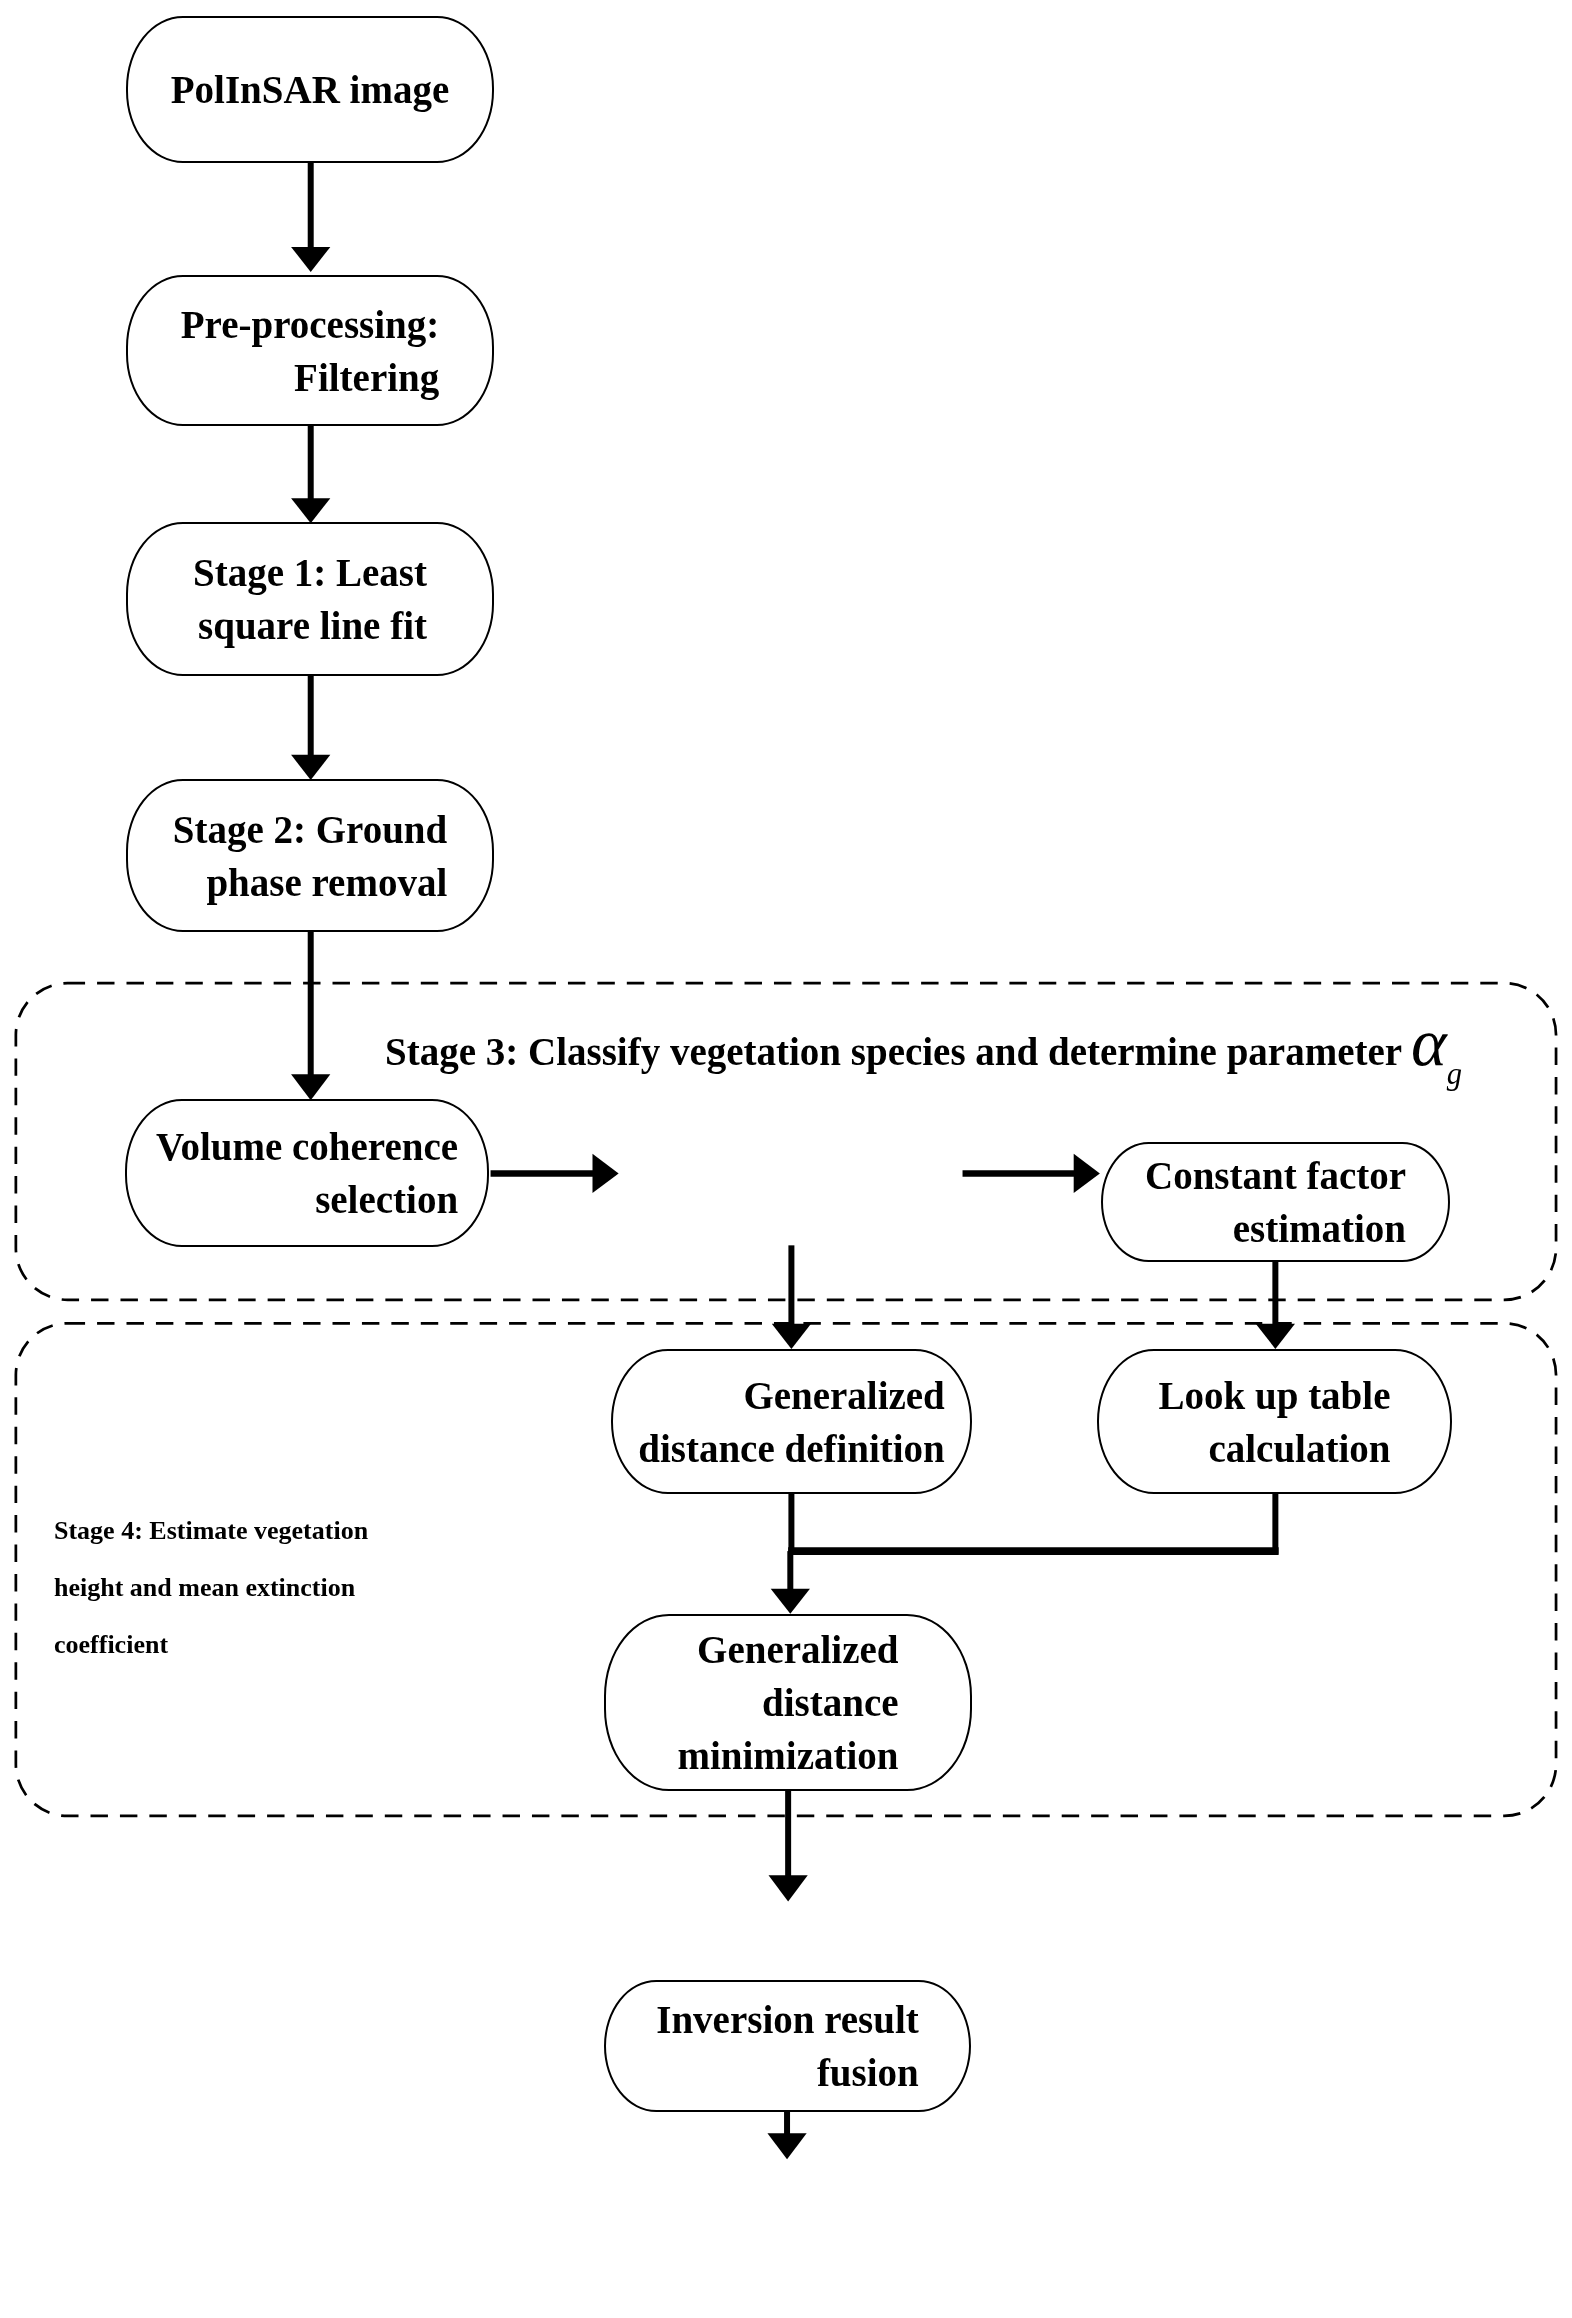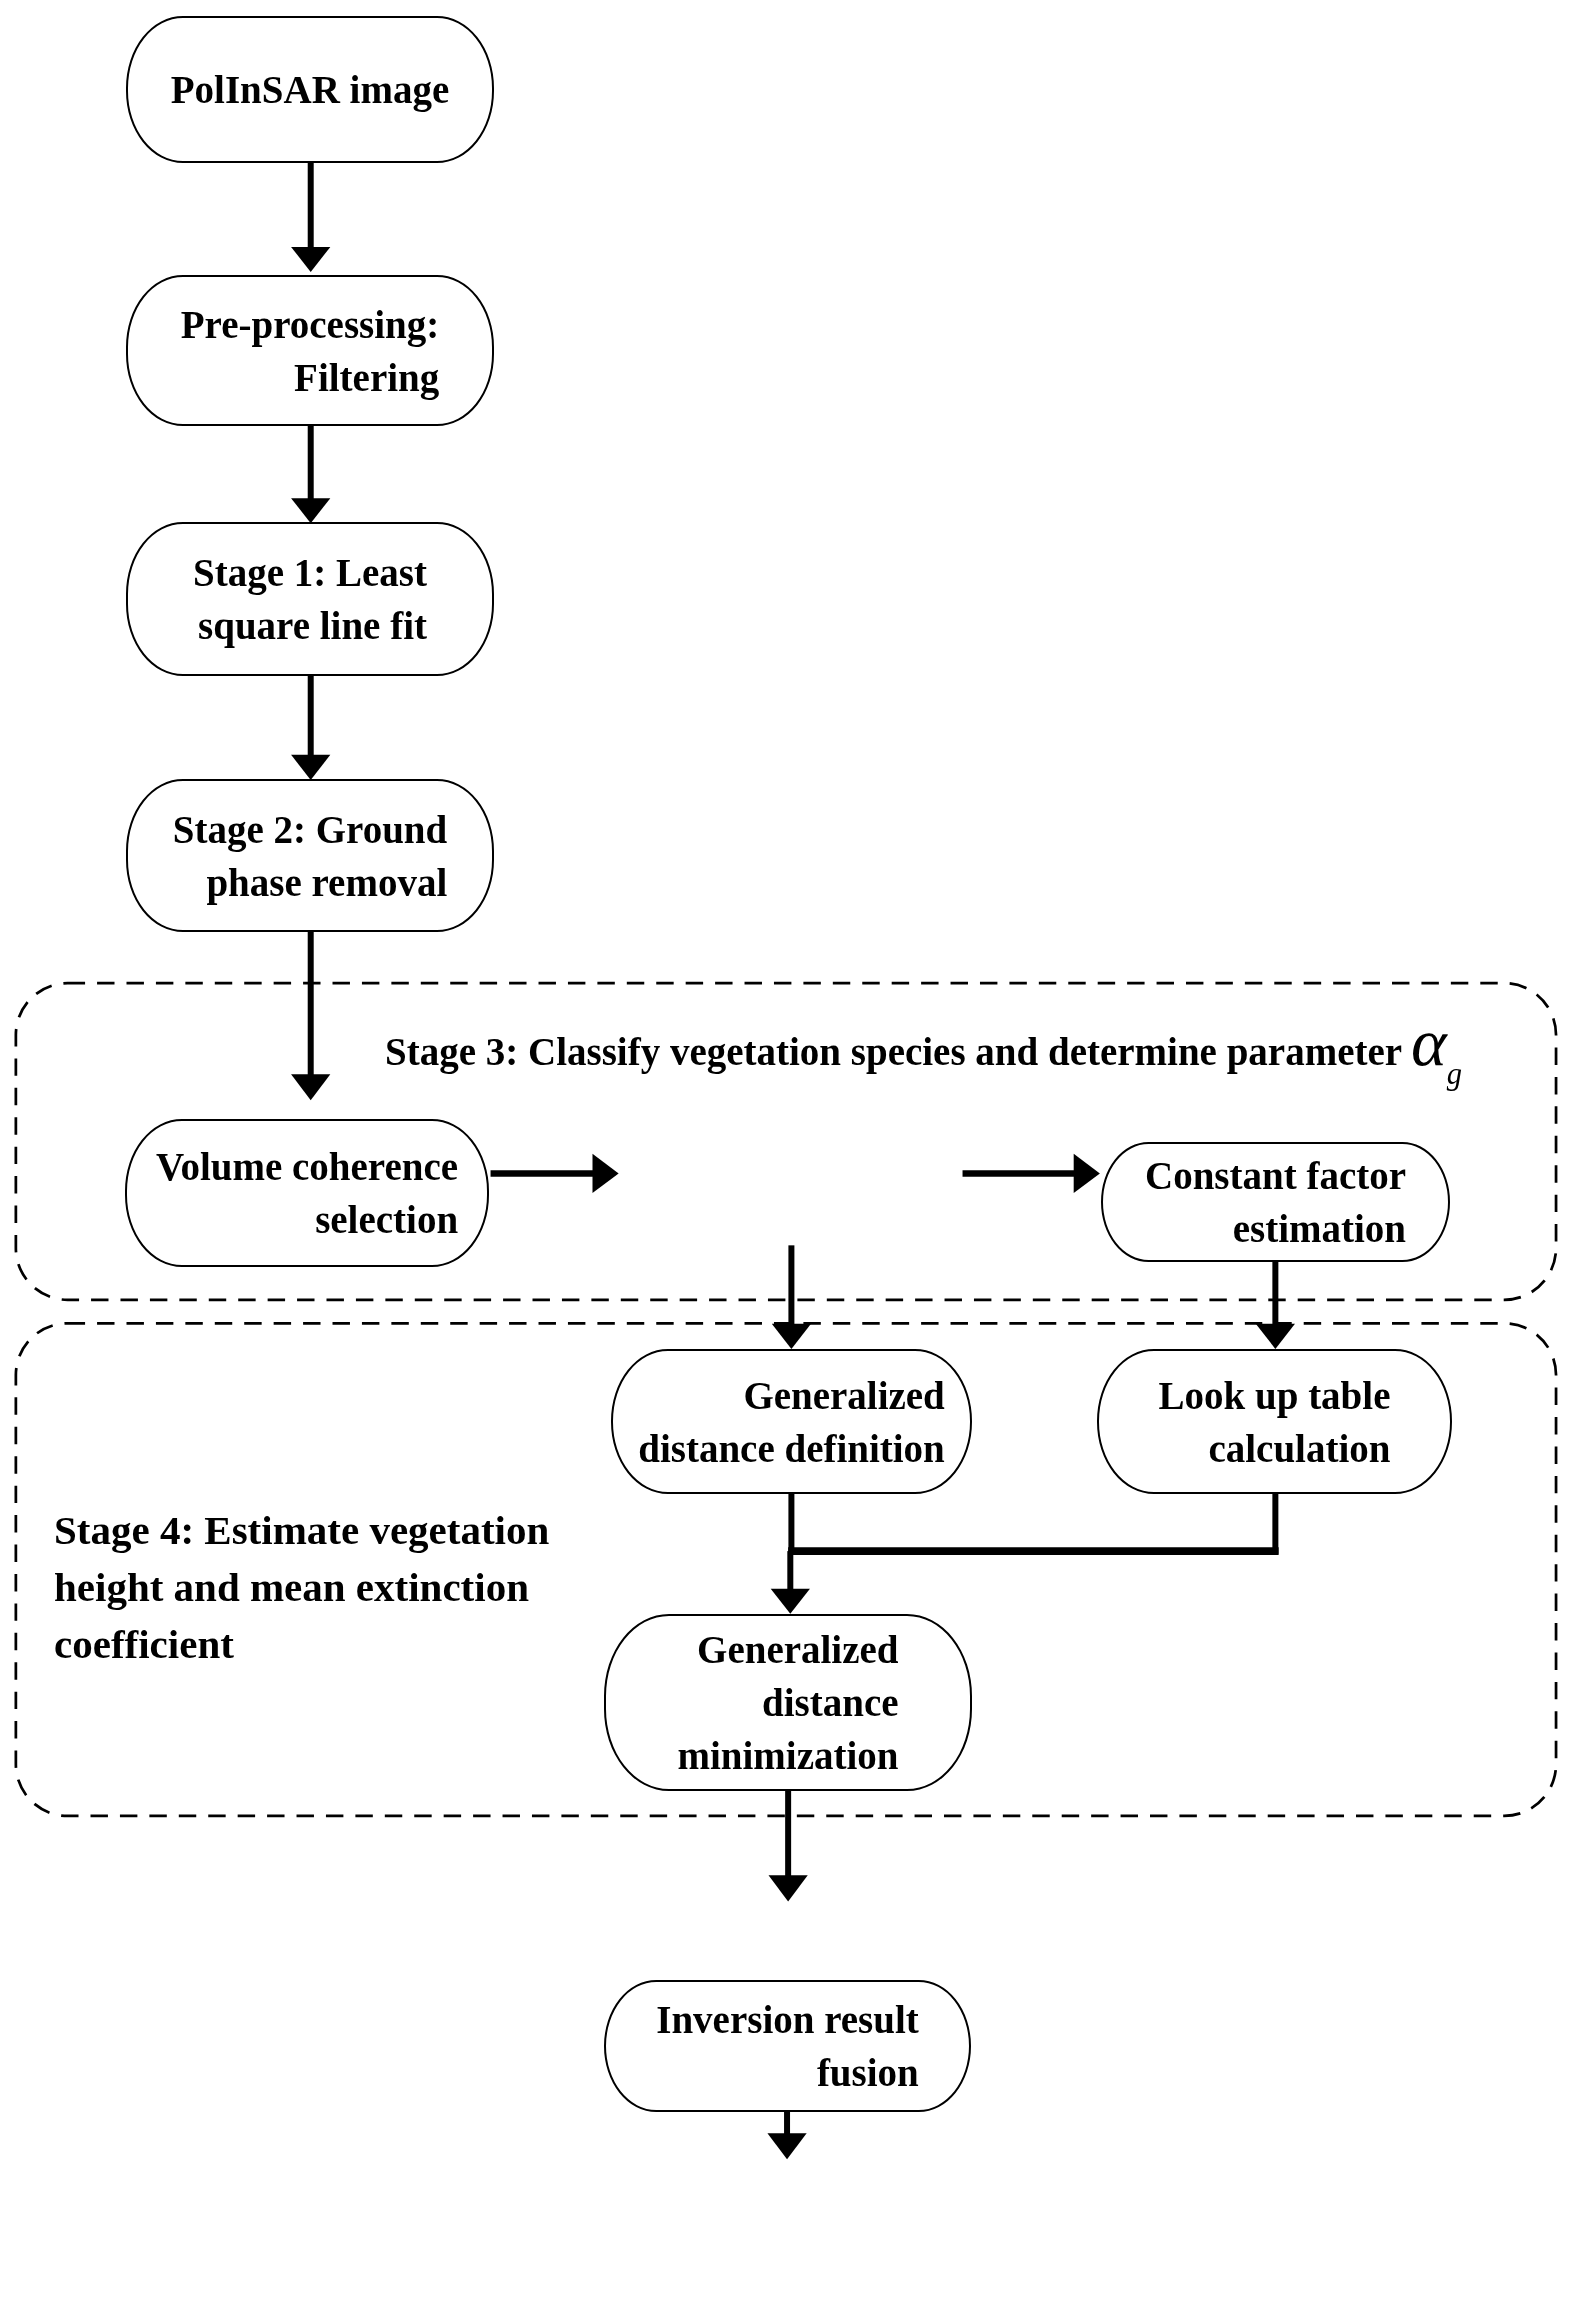--- a/index.html
+++ b/index.html
@@ -34,21 +34,21 @@
     font-size: 39px;
     line-height: 53px;
     white-space: pre-line;
     text-align: right;
   }
   
   #n-polinsar    { left: 126px;  top: 16.3px;   width: 368px; height: 147px; }
   #n-preprocess  { left: 126px;  top: 275px;  width: 368px; height: 151px; }
   #n-stage1      { left: 126px;  top: 522px;  width: 368px; height: 154px; }
   #n-stage2      { left: 126px;  top: 779px; width: 368px; height: 153px; }
-  #n-volume      { left: 125px;  top: 1099px; width: 364px; height: 148px; margin-top: 20px; }
+  #n-volume      { left: 125px;  top: 1099px; width: 364px; height: 148px; }
   #n-vegspecies  { left: 618px; top: 1099px; width: 345px; height: 147px; }
   #n-constfactor { left: 1101px; top: 1142px; width: 349px; height: 120px; }
   #n-gendistdef  { left: 611px; top: 1349px; width: 361px; height: 145px; }
   #n-lookup      { left: 1097px; top: 1349px; width: 355px; height: 145px; }
   #n-gendistmin  { left: 604px; top: 1614px; width: 368px; height: 177px; border-radius: 65px / 82px; }
   #n-inversion   { left: 604px; top: 1980px; width: 367px; height: 132px; }
   #n-final       { left: 604px; top: 2159px; width: 367px; height: 155px; }
 
   .stage3-title {
     position: absolute;
@@ -74,21 +74,21 @@
     font-weight: normal;
     transform: translateY(18.5px);
     line-height: 0;
   }
   .stage4-label {
     position: absolute;
     left: 54px;
     top: 1502px;
     width: 627px;
     font-weight: bold;
-    font-size: 41px;
+    font-size: 26px;
     line-height: 57px;
     white-space: pre-line;
     text-align: left;
     z-index: 1;
   }
   svg line { stroke: #000000; }
   svg polygon { fill: #000000; stroke: none; }
   svg rect.group-border { fill: none; stroke: #000000; stroke-width: 5; stroke-dasharray: 32 22; }
 </style>
 </head>

